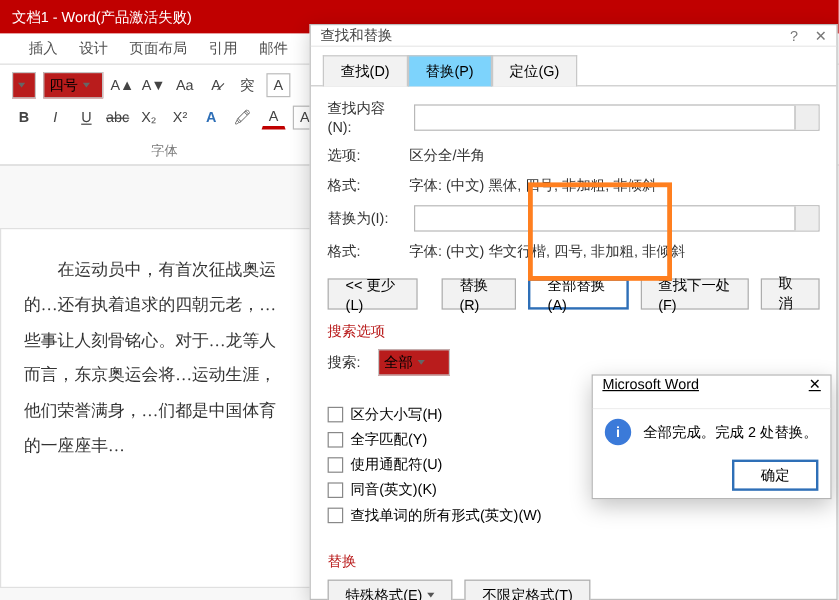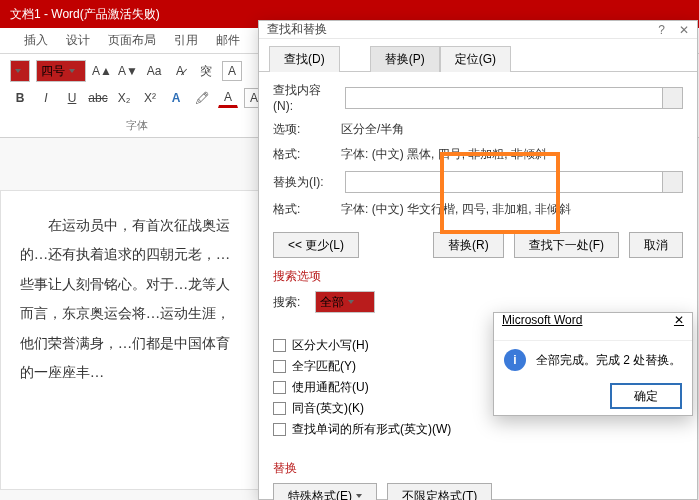--- a/index.html
+++ b/index.html
@@ -25,21 +25,21 @@
 
 .doc { position: absolute; left: 0; top: 190px; width: 260px; height: 300px; background: #fff; border: 1px solid #e0e0e0; padding: 20px 19px; }
 .doc p { font-family: "SimSun"; font-size: 14px; line-height: 2.1; color: #333; }
 
 .dialog { position: absolute; left: 258px; top: 20px; width: 440px; height: 480px; background: #fff; border: 1px solid #bdbdbd; box-shadow: 0 4px 16px rgba(0,0,0,0.2); display: flex; flex-direction: column; }
 .dlg-head { display: flex; align-items: center; justify-content: space-between; height: 30px; padding: 0 8px; border-bottom: 1px solid #e8e8e8; }
 .dlg-head .t { color: #444; }
 .dlg-head .win { display: flex; gap: 14px; color: #777; }
 .tabs { display: flex; padding: 6px 10px 0; }
 .tab { padding: 4px 14px; border: 1px solid #c8c8c8; border-bottom: none; background: #f2f2f2; position: relative; top: 1px; }
-.tab.active { background: #e5e5e5; margin-left: 30px; }
+.tab.active { background: #7dd3fc; }
 .tabrow-line { border-bottom: 1px solid #c8c8c8; }
 .dlg-body { padding: 10px 14px; flex: 1; }
 .frow { display: flex; align-items: center; gap: 8px; margin-bottom: 8px; }
 .frow .lbl { width: 64px; color: #333; }
 .fld { flex: 1; border: 1px solid #b8b8b8; height: 22px; background: #fff; }
 .fld.combo { display: flex; }
 .combo .cbtn { width: 20px; border-left: 1px solid #b8b8b8; background: #eee; display: flex; align-items: center; justify-content: center; }
 .opts { display: flex; gap: 4px; }
 .opts .lbl { width: 64px; }
 .fmtvalue { color: #333; }
@@ -194,20 +194,21 @@
     </div>
     <div class="frow opts">
       <span class="lbl">格式:</span>
       <span class="fmtvalue">字体: (中文) 华文行楷, 四号, 非加粗, 非倾斜</span>
     </div>
 
     <div class="btnrow">
       <span class="btn">&lt;&lt; 更少(L)</span>
       <span style="flex:1"></span>
       <span class="btn">替换(R)</span>
+      <span class="btn primary">全部替换(A)</span>
       <span class="btn">查找下一处(F)</span>
       <span class="btn">取消</span>
     </div>
 
     <div class="section-h">搜索选项</div>
     <div class="frow" style="margin-bottom:20px">
       <span class="lbl" style="width:34px">搜索:</span>
       <div class="dd" style="width:60px">
           <span>全部</span>
           <span class="car"></span>

